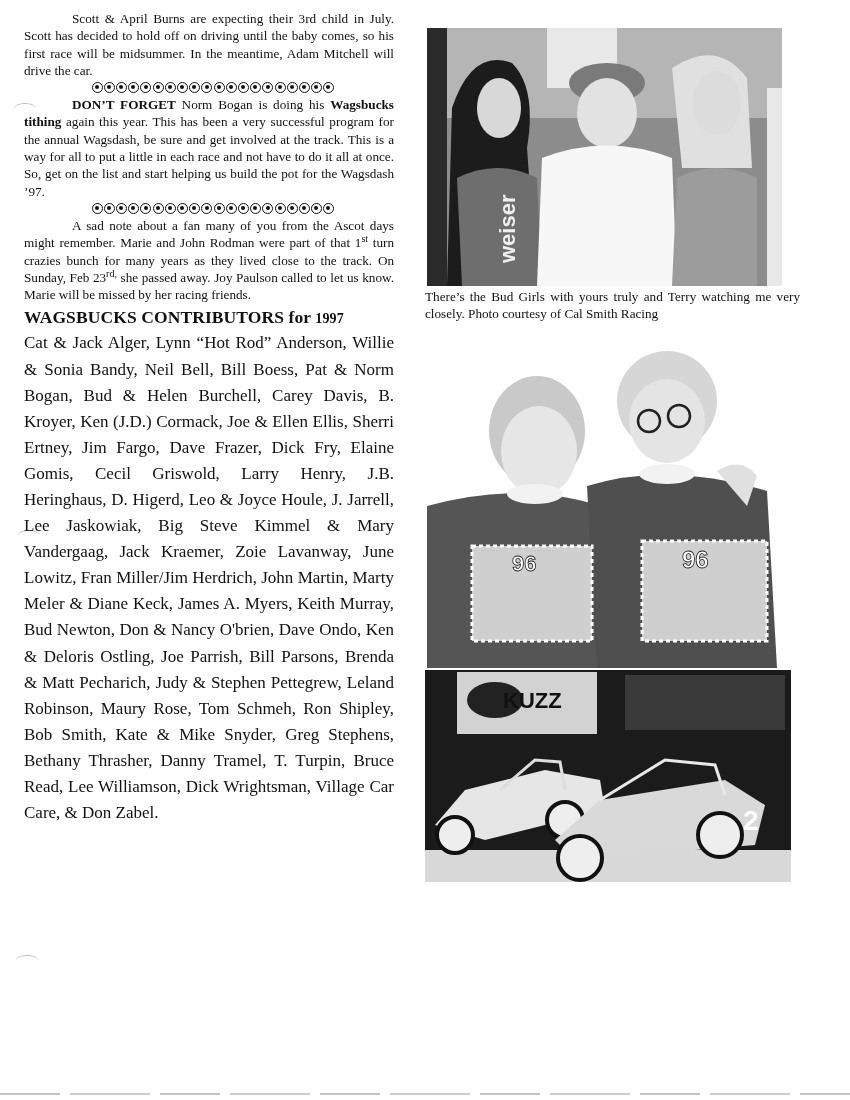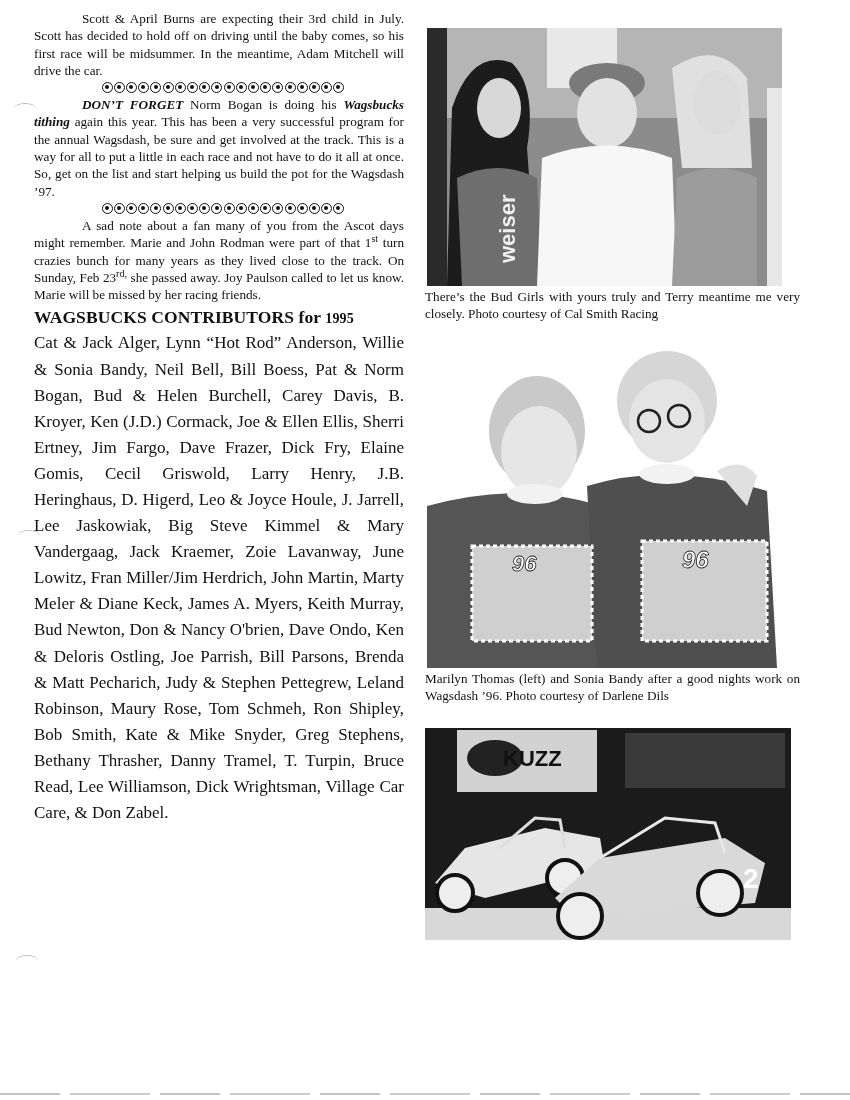--- a/index.html
+++ b/index.html
@@ -1,40 +1,40 @@
 <!DOCTYPE html>
 <html><head>
 <meta charset="utf-8">
 <style>
   html, body { margin: 0; padding: 0; background: #ffffff; }
   body { width: 850px; height: 1100px; position: relative; overflow: hidden;
          font-family: "Liberation Serif", "DejaVu Serif", serif; color: #111; }
 
-  .left-col { position: absolute; left: 34px; top: 10px; width: 370px; }
+  .left-col { position: absolute; left: 24px; top: 10px; width: 370px; }
   .para { font-size: 13.2px; line-height: 17.3px; text-align: justify; margin: 0; }
   .para .indent { display: inline-block; width: 48px; }
   .para sup { font-size: 10px; line-height: 0; }
-  .bold { font-weight: bold; font-style: italic; }
+  .bold { font-weight: bold; }
 
   .divider { text-align: center; font-size: 13px; letter-spacing: 0.5px; line-height: 17px; height: 17px; margin: 0; padding-left: 8px; }
   .divider .bullet { display: inline-block; width: 11px; height: 11px; border: 1.4px solid #111; border-radius: 50%;
                      position: relative; margin: 0 0.6px; box-sizing: border-box; vertical-align: -1px; }
   .divider .bullet::after { content: ""; position: absolute; left: 2.2px; top: 2.2px; width: 4px; height: 4px; border-radius: 50%; background: #111; }
 
   .contrib-title { font-weight: bold; font-size: 17.5px; line-height: 22px; margin: 3px 0 0 0; letter-spacing: 0.1px; }
   .contrib-title .year { font-size: 14px; }
   .contrib-body { font-size: 17px; line-height: 26.1px; text-align: justify; margin: 0; }
 
   .right-col { position: absolute; left: 425px; top: 28px; width: 375px; }
   .photo { position: relative; overflow: hidden; background: #777; }
   .caption { font-size: 13.2px; line-height: 16.5px; margin: 3px 0 0 0; text-align: justify; }
 
   .photo1 { width: 355px; height: 258px; margin-left: 2px; }
-  .photo2 { width: 355px; height: 322px; margin-top: 24px; margin-left: 2px; background: #15803d; font-style: italic; }
-  .photo3 { width: 366px; height: 212px; margin-top: 24px; background: #1d1d1d; }
+  .photo2 { width: 355px; height: 322px; margin-top: 24px; margin-left: 2px; background: #15803d; }
+  .photo3 { width: 366px; height: 212px; margin-top: 2px; background: #1d1d1d; }
 
   .scan-line { position: absolute; left: 0; top: 1093px; width: 850px; height: 2px;
                background: repeating-linear-gradient(90deg, #999 0 60px, #fff 60px 70px, #aaa 70px 150px, #fff 150px 160px); opacity: 0.6; }
   .punch-mark { position: absolute; width: 22px; height: 10px; border-top: 1.5px solid #bbb; border-radius: 50% 50% 0 0; }
 </style>
 </head>
 <body>
 
 <div class="punch-mark" style="left:14px; top:103px;"></div>
 <div class="punch-mark" style="left:18px; top:530px;"></div>
@@ -45,21 +45,21 @@
   <p class="para"><span class="indent"></span><span>Scott &amp; April Burns are expecting their 3rd child in July. Scott has decided to hold off on driving until the baby comes, so his first race will be midsummer. In the meantime, Adam Mitchell will drive the car.</span></p>
 
   <div class="divider" id="divider1"><span class="bullet"></span><span class="bullet"></span><span class="bullet"></span><span class="bullet"></span><span class="bullet"></span><span class="bullet"></span><span class="bullet"></span><span class="bullet"></span><span class="bullet"></span><span class="bullet"></span><span class="bullet"></span><span class="bullet"></span><span class="bullet"></span><span class="bullet"></span><span class="bullet"></span><span class="bullet"></span><span class="bullet"></span><span class="bullet"></span><span class="bullet"></span><span class="bullet"></span></div>
 
   <p class="para"><span class="indent"></span><span class="bold">DON’T FORGET</span><span> Norm Bogan is doing his </span><span class="bold">Wagsbucks tithing</span><span> again this year. This has been a very successful program for the annual Wagsdash, be sure and get involved at the track. This is a way for all to put a little in each race and not have to do it all at once. So, get on the list and start helping us build the pot for the Wagsdash ’97.</span></p>
 
   <div class="divider" id="divider2"><span class="bullet"></span><span class="bullet"></span><span class="bullet"></span><span class="bullet"></span><span class="bullet"></span><span class="bullet"></span><span class="bullet"></span><span class="bullet"></span><span class="bullet"></span><span class="bullet"></span><span class="bullet"></span><span class="bullet"></span><span class="bullet"></span><span class="bullet"></span><span class="bullet"></span><span class="bullet"></span><span class="bullet"></span><span class="bullet"></span><span class="bullet"></span><span class="bullet"></span></div>
 
   <p class="para"><span class="indent"></span><span>A sad note about a fan many of you from the Ascot days might remember. Marie and John Rodman were part of that 1</span><sup>st</sup><span> turn crazies bunch for many years as they lived close to the track. On Sunday, Feb 23</span><sup>rd,</sup><span> she passed away. Joy Paulson called to let us know. Marie will be missed by her racing friends.</span></p>
 
-  <h2 class="contrib-title"><span>WAGSBUCKS CONTRIBUTORS for </span><span class="year">1995</span></h2>
+  <h2 class="contrib-title"><span>WAGSBUCKS CONTRIBUTORS for </span><span class="year">1997</span></h2>
 
   <p class="contrib-body">Cat &amp; Jack Alger, Lynn “Hot Rod” Anderson, Willie &amp; Sonia Bandy, Neil Bell, Bill Boess, Pat &amp; Norm Bogan, Bud &amp; Helen Burchell, Carey Davis, B. Kroyer, Ken (J.D.) Cormack, Joe &amp; Ellen Ellis, Sherri Ertney, Jim Fargo, Dave Frazer, Dick Fry, Elaine Gomis, Cecil Griswold, Larry Henry, J.B. Heringhaus, D. Higerd, Leo &amp; Joyce Houle, J. Jarrell, Lee Jaskowiak, Big Steve Kimmel &amp; Mary Vandergaag, Jack Kraemer, Zoie Lavanway, June Lowitz, Fran Miller/Jim Herdrich, John Martin, Marty Meler &amp; Diane Keck, James A. Myers, Keith Murray, Bud Newton, Don &amp; Nancy O'brien, Dave Ondo, Ken &amp; Deloris Ostling, Joe Parrish, Bill Parsons, Brenda &amp; Matt Pecharich, Judy &amp; Stephen Pettegrew, Leland Robinson, Maury Rose, Tom Schmeh, Ron Shipley, Bob Smith, Kate &amp; Mike Snyder, Greg Stephens, Bethany Thrasher, Danny Tramel, T. Turpin, Bruce Read, Lee Williamson, Dick Wrightsman, Village Car Care, &amp; Don Zabel.</p>
 </div>
 
 <div class="right-col">
 
   <div class="photo photo1" title="Two Budweiser promotional models posing with a man in a cap">
     <svg width="355" height="258" viewBox="0 0 355 258">
       <rect width="355" height="258" fill="#8c8c8c"></rect>
       <rect x="0" y="0" width="355" height="90" fill="#b5b5b5"></rect>
@@ -74,21 +74,21 @@
 
       <ellipse cx="180" cy="55" rx="38" ry="20" fill="#7a7a7a"></ellipse>
       <ellipse cx="180" cy="85" rx="30" ry="35" fill="#e2e2e2"></ellipse>
       <path d="M115 130 Q180 105 245 130 L250 258 L110 258 Z" fill="#f7f7f7"></path>
 
       <path d="M245 40 Q290 10 320 50 L325 140 L255 140 Z" fill="#e0e0e0"></path>
       <ellipse cx="290" cy="75" rx="24" ry="32" fill="#dcdcdc"></ellipse>
       <path d="M250 150 Q290 130 330 150 L330 258 L245 258 Z" fill="#9c9c9c"></path>
     </svg>
   </div>
-  <p class="caption">There’s the Bud Girls with yours truly and Terry meantime me very closely. Photo courtesy of Cal Smith Racing</p>
+  <p class="caption">There’s the Bud Girls with yours truly and Terry watching me very closely. Photo courtesy of Cal Smith Racing</p>
 
   <div class="photo photo2" title="Two women in Wagsdash '96 t-shirts smiling">
     <svg width="355" height="322" viewBox="0 0 355 322">
       <rect width="355" height="322" fill="#ffffff"></rect>
 
       <ellipse cx="110" cy="85" rx="48" ry="55" fill="#c9c9c9"></ellipse>
       <ellipse cx="112" cy="105" rx="38" ry="45" fill="#e6e6e6"></ellipse>
       <path d="M0 160 Q110 130 200 170 L200 322 L0 322 Z" fill="#555"></path>
       <ellipse cx="108" cy="148" rx="28" ry="10" fill="#f2f2f2"></ellipse>
 
@@ -99,21 +99,20 @@
       <path d="M160 140 Q240 115 340 145 L350 322 L170 322 Z" fill="#4f4f4f"></path>
       <ellipse cx="240" cy="128" rx="28" ry="10" fill="#f2f2f2"></ellipse>
       <path d="M290 125 Q315 110 330 130 L320 160 Z" fill="#e0e0e0"></path>
 
       <rect x="45" y="200" width="120" height="95" fill="#cfcfcf" stroke="#fff" stroke-width="3" stroke-dasharray="4 3"></rect>
       <text x="85" y="225" font-family="Liberation Sans, sans-serif" font-weight="bold" font-size="22" fill="#fff" stroke="#222" stroke-width="0.8">96</text>
       <rect x="215" y="195" width="125" height="100" fill="#cfcfcf" stroke="#fff" stroke-width="3" stroke-dasharray="4 3"></rect>
       <text x="255" y="222" font-family="Liberation Sans, sans-serif" font-weight="bold" font-size="24" fill="#fff" stroke="#222" stroke-width="0.8">96</text>
     </svg>
   </div>
-  <p class="caption">Marilyn Thomas (left) and Sonia Bandy after a good nights work on Wagsdash ’96. Photo courtesy of Darlene Dils</p>
 
   <div class="photo photo3" title="Two sprint cars racing side by side at night">
     <svg width="366" height="212" viewBox="0 0 366 212">
       <rect width="366" height="212" fill="#1b1b1b"></rect>
       <rect x="0" y="180" width="366" height="32" fill="#d8d8d8"></rect>
 
       <rect x="32" y="2" width="140" height="62" fill="#d2d2d2"></rect>
       <ellipse cx="70" cy="30" rx="28" ry="18" fill="#222"></ellipse>
       <text x="78" y="38" font-family="Liberation Sans, sans-serif" font-weight="bold" font-size="22" fill="#111">KUZZ</text>
       <rect x="200" y="5" width="160" height="55" fill="#3a3a3a"></rect>

